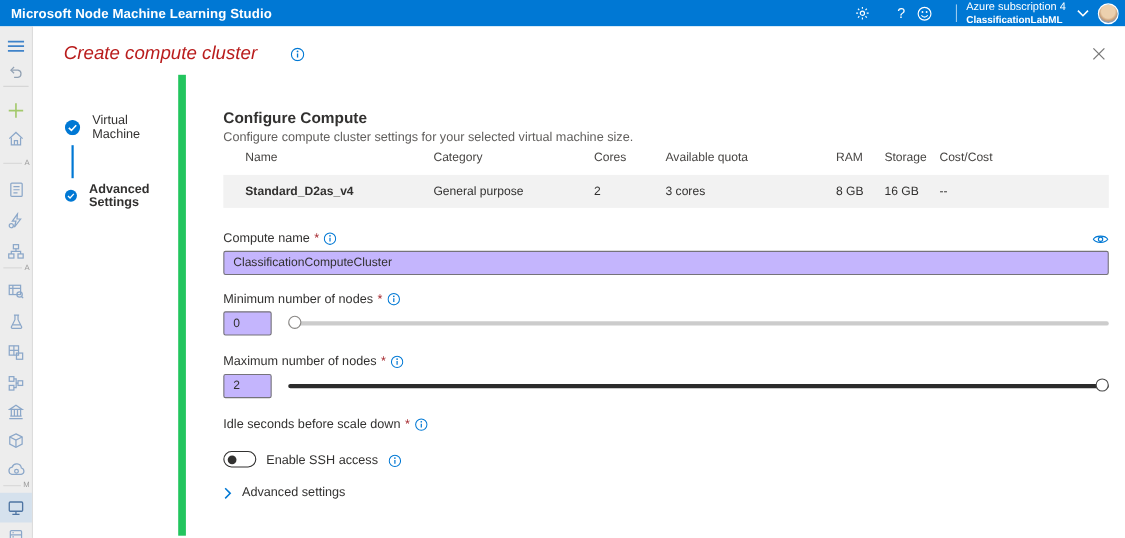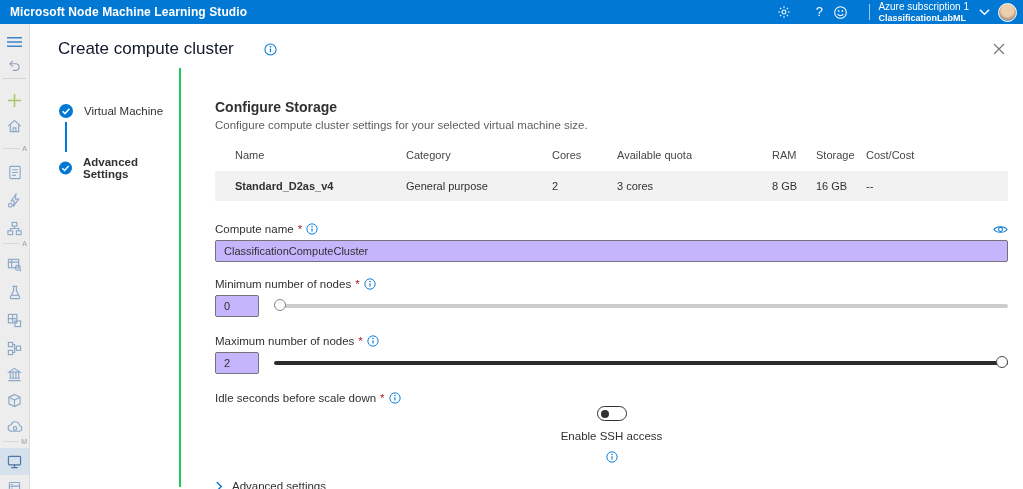--- a/index.html
+++ b/index.html
@@ -27,38 +27,38 @@
   .sb-item.selected { background:#d5e1ed; height:27px; }
   .sb-divider { position:absolute; left:3px; width:23px; height:1px; background:#d3d3d3; }
   .sb-label { position:absolute; left:0; width:29px; display:flex; align-items:center; }
   .sb-label .line { flex:1; height:1px; background:#d8d8d8; margin-left:3px; }
   .sb-label .txt { font-size:7px; color:#9a9a9a; padding:0 2px 0 2px; }
 
   .main { flex:1; background:#fff; position:relative; }
 
   
   .dialog-header { display:flex; align-items:center; padding:15px 14px 9px 28px; }
-  .dialog-title { font-size:17px; color:#0f172a; }
+  .dialog-title { font-size:17px; color:#b91c1c;font-style:italic; }
   .title-info { margin-left:30px; display:flex; align-items:center; cursor:pointer; }
   .close-btn { margin-left:auto; cursor:pointer; display:flex; align-items:center; padding:4px; }
 
   
   .dialog-body { display:flex; height:419px; }
-  .stepper { width:151px; padding:36px 0 0 29px; border-right:2px solid #22c55e; flex:none; }
+  .stepper { width:139px; padding:36px 0 0 29px; border-right:7px solid #22c55e; flex:none; }
   .step { display:flex; align-items:center; gap:11px; }
   .step-label { font-size:11.5px; color:#323130; }
   .step.active .step-label { font-weight:bold; }
   .step-connector { width:2px; height:30px; background:#0078d4; margin:4px 0 4px 6px; }
 
   .content { flex:1; padding:31px 15px 0 34px; }
   .section-heading { font-size:14px; font-weight:bold; color:#323130; }
   .section-desc { font-size:11.5px; color:#605e5c; margin-top:4px; }
 
   
-  .vm-table { margin-top:12px; font-size:11px; }
+  .vm-table { font-size:11px; }
   .vm-grid { display:grid; grid-template-columns:171px 146px 65px 155px 44px 50px 1fr; align-items:center; }
   .vm-head { padding:6px 0 10px 20px; color:#484644; }
   .vm-row  { padding:9px 0 9px 20px; background:#f2f2f2; color:#323130; cursor:pointer; }
   .vm-row .cell-name { font-weight:600; }
 
   
   .field-label { font-size:11.5px; color:#323130; display:flex; align-items:center; gap:4px; }
   .label-row { display:flex; align-items:flex-end; justify-content:space-between; }
   .req { color:#a4262c; }
   .text-input { display:block; width:100%; height:22px; border:1px solid #75737a; border-radius:2px;
@@ -69,21 +69,21 @@
   .slider-row { display:flex; align-items:center; gap:15px; }
   .slider { flex:1; position:relative; height:16px; }
   .track { position:absolute; top:6px; left:0; right:0; height:4px; background:#cccccc; border-radius:2px; }
   .track.filled { background:#2b2b2b; }
   .handle { position:absolute; top:1px; width:12px; height:12px; border-radius:50%;
     background:#fff; border:1.5px solid #8a8886; cursor:pointer; }
   .handle.left  { left:0; }
   .handle.right { right:0; border-color:#4a4a4a; }
 
   
-  .toggle-row { margin-top:2px; display:flex; align-items:center; gap:9px;flex-direction:column; }
+  .toggle-row { margin-top:18px; display:flex; align-items:flex-end; gap:9px; }
   .toggle { width:30px; height:15px; border:1px solid #323130; border-radius:8px; position:relative; cursor:pointer; background:#fff; }
   .knob { position:absolute; left:3px; top:2.5px; width:8px; height:8px; border-radius:50%; background:#323130; }
   .toggle-label { font-size:11.5px; color:#323130; }
 
   
   .advanced-row { margin-top:17px; display:flex; align-items:center; gap:9px; cursor:pointer; }
   .advanced-label { font-size:11.5px; color:#323130; }
 
   svg { display:block; }
 </style>
@@ -107,21 +107,21 @@
           <g stroke="#fff" stroke-width="1.1" fill="none">
         <circle cx="8" cy="8" r="6.2"></circle>
         <path d="M5 9.5 a3.4 3.4 0 0 0 6 0"></path>
       </g>
       <circle cx="6" cy="6.3" r=".9" fill="#fff"></circle>
           <circle cx="10" cy="6.3" r=".9" fill="#fff"></circle>
         </svg>
     </div>
     <div class="tb-sep"></div>
     <div class="sub-block">
-      <div class="sub-name">Azure subscription 1</div>
+      <div class="sub-name">Azure subscription 4</div>
       <div class="ws-name">ClassificationLabML</div>
     </div>
     <div class="tb-chevron">
       <svg width="11" height="8" viewBox="0 0 12 8">
           <path d="M1 1.5 L6 6.5 L11 1.5" stroke="#fff" stroke-width="1.6" fill="none"></path>
         </svg>
     </div>
     <div class="avatar"></div>
   </div>
 </div>
@@ -313,21 +313,21 @@
         <div class="step active">
           <svg width="14" height="14" viewBox="0 0 14 14">
             <circle cx="7" cy="7" r="7" fill="#0078d4"></circle>
               <path d="M3.6 7.2 L6 9.6 L10.4 4.8" stroke="#fff" stroke-width="1.5" fill="none"></path>
             </svg>
           <span class="step-label">Advanced Settings</span>
         </div>
       </div>
 
       <div class="content">
-        <div class="section-heading">Configure Storage</div>
+        <div class="section-heading">Configure Compute</div>
         <div class="section-desc">Configure compute cluster settings for your selected virtual machine size.</div>
 
         <div class="vm-table">
           <div class="vm-grid vm-head">
             <div>Name</div>
             <div>Category</div>
             <div>Cores</div>
             <div>Available quota</div>
             <div>RAM</div>
             <div>Storage</div>

